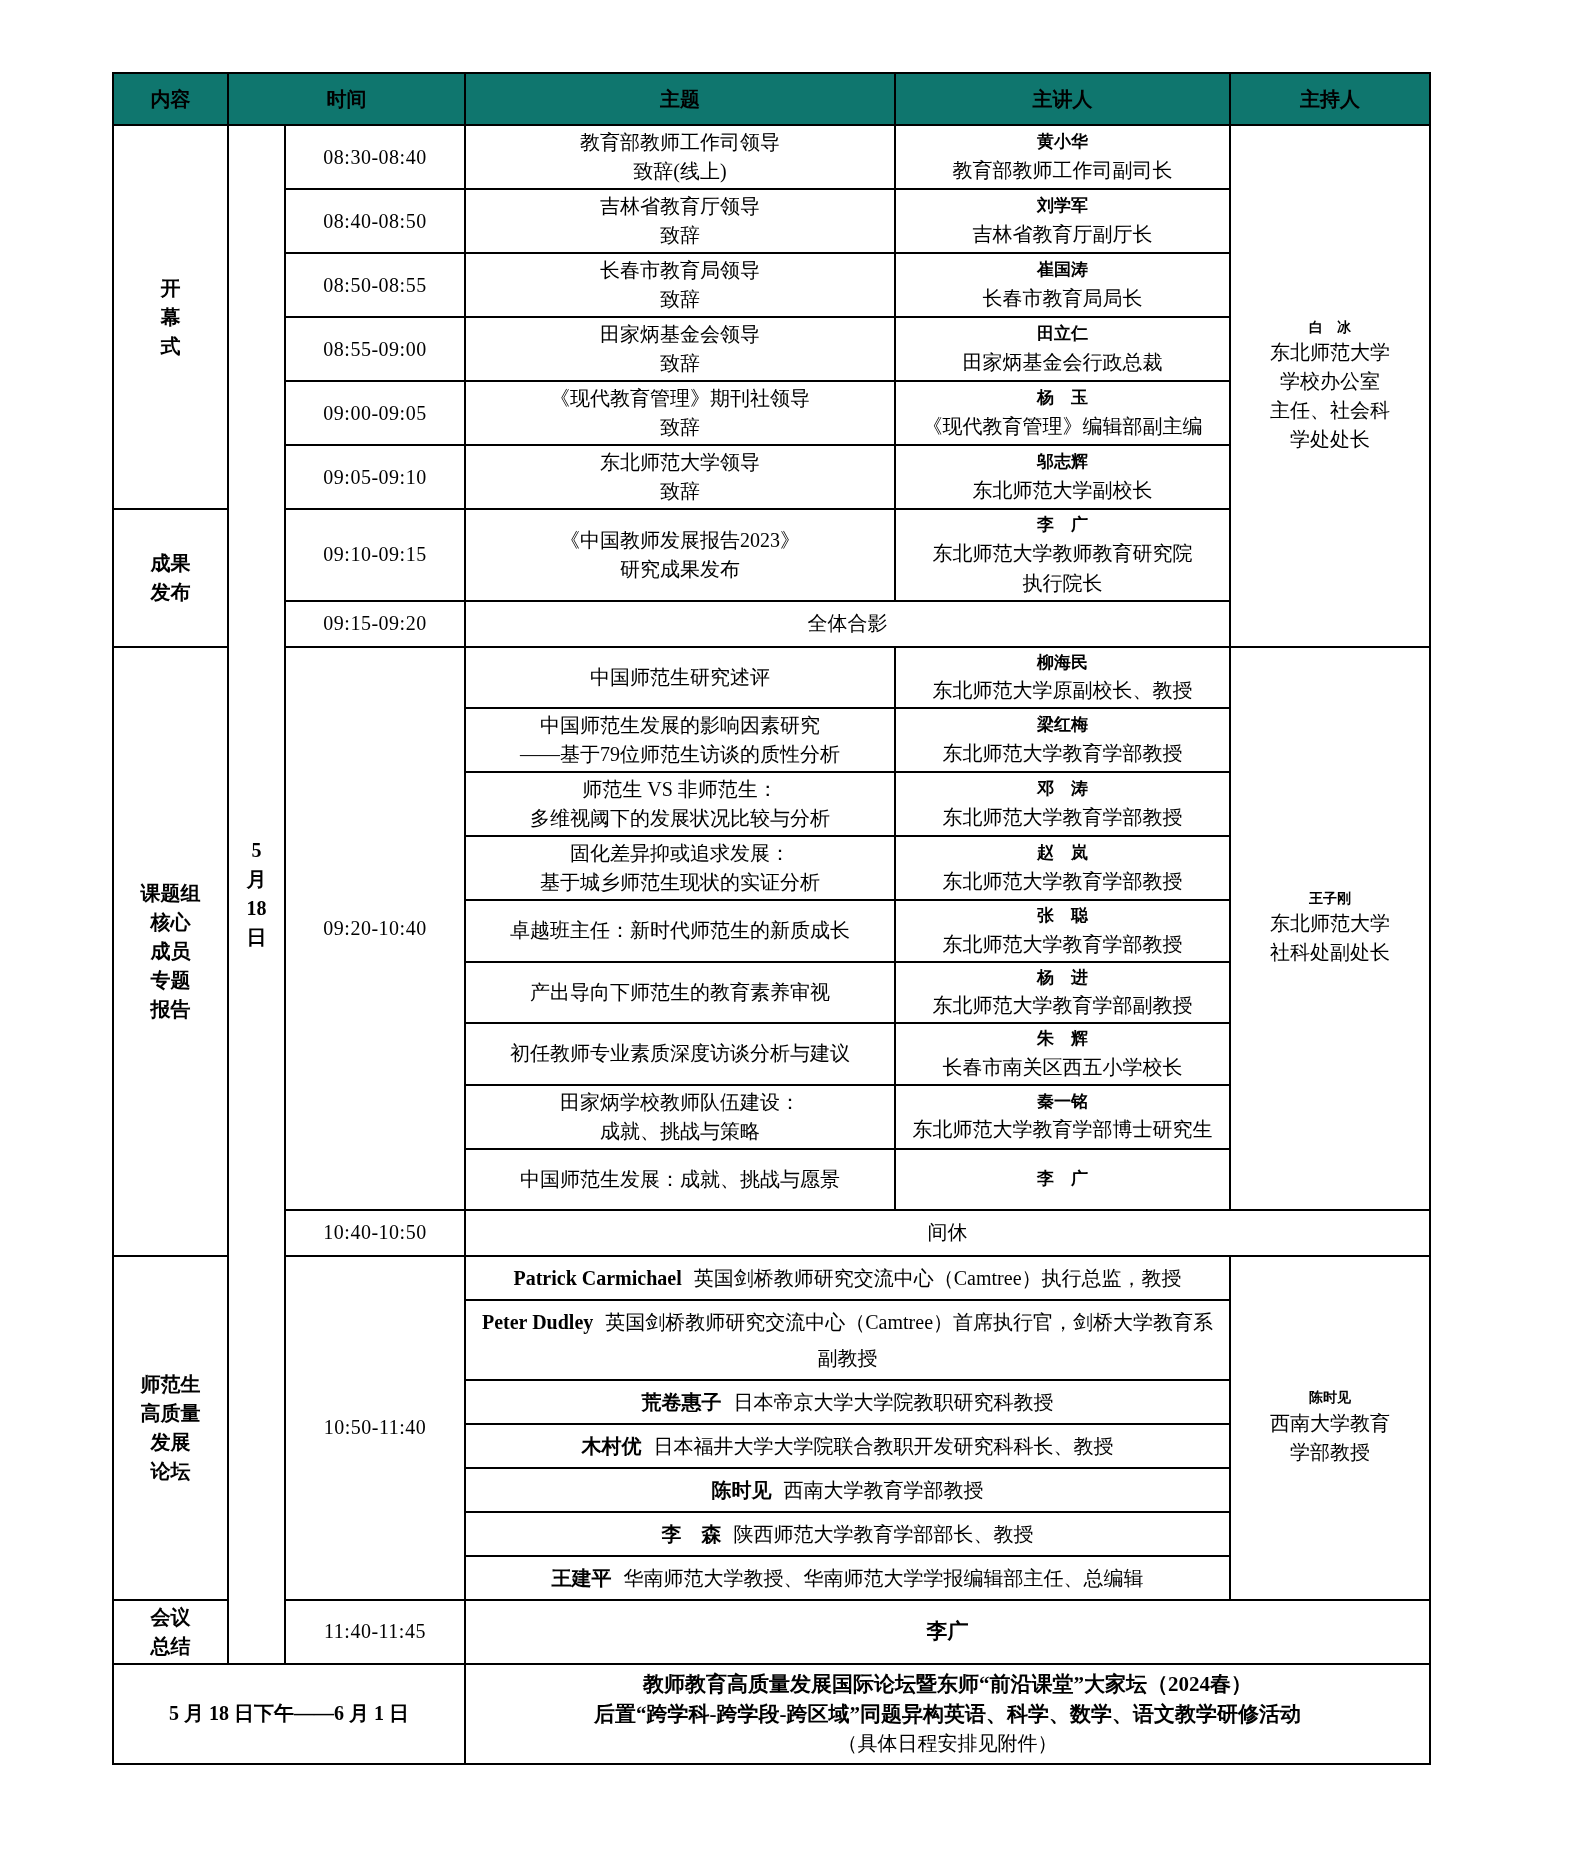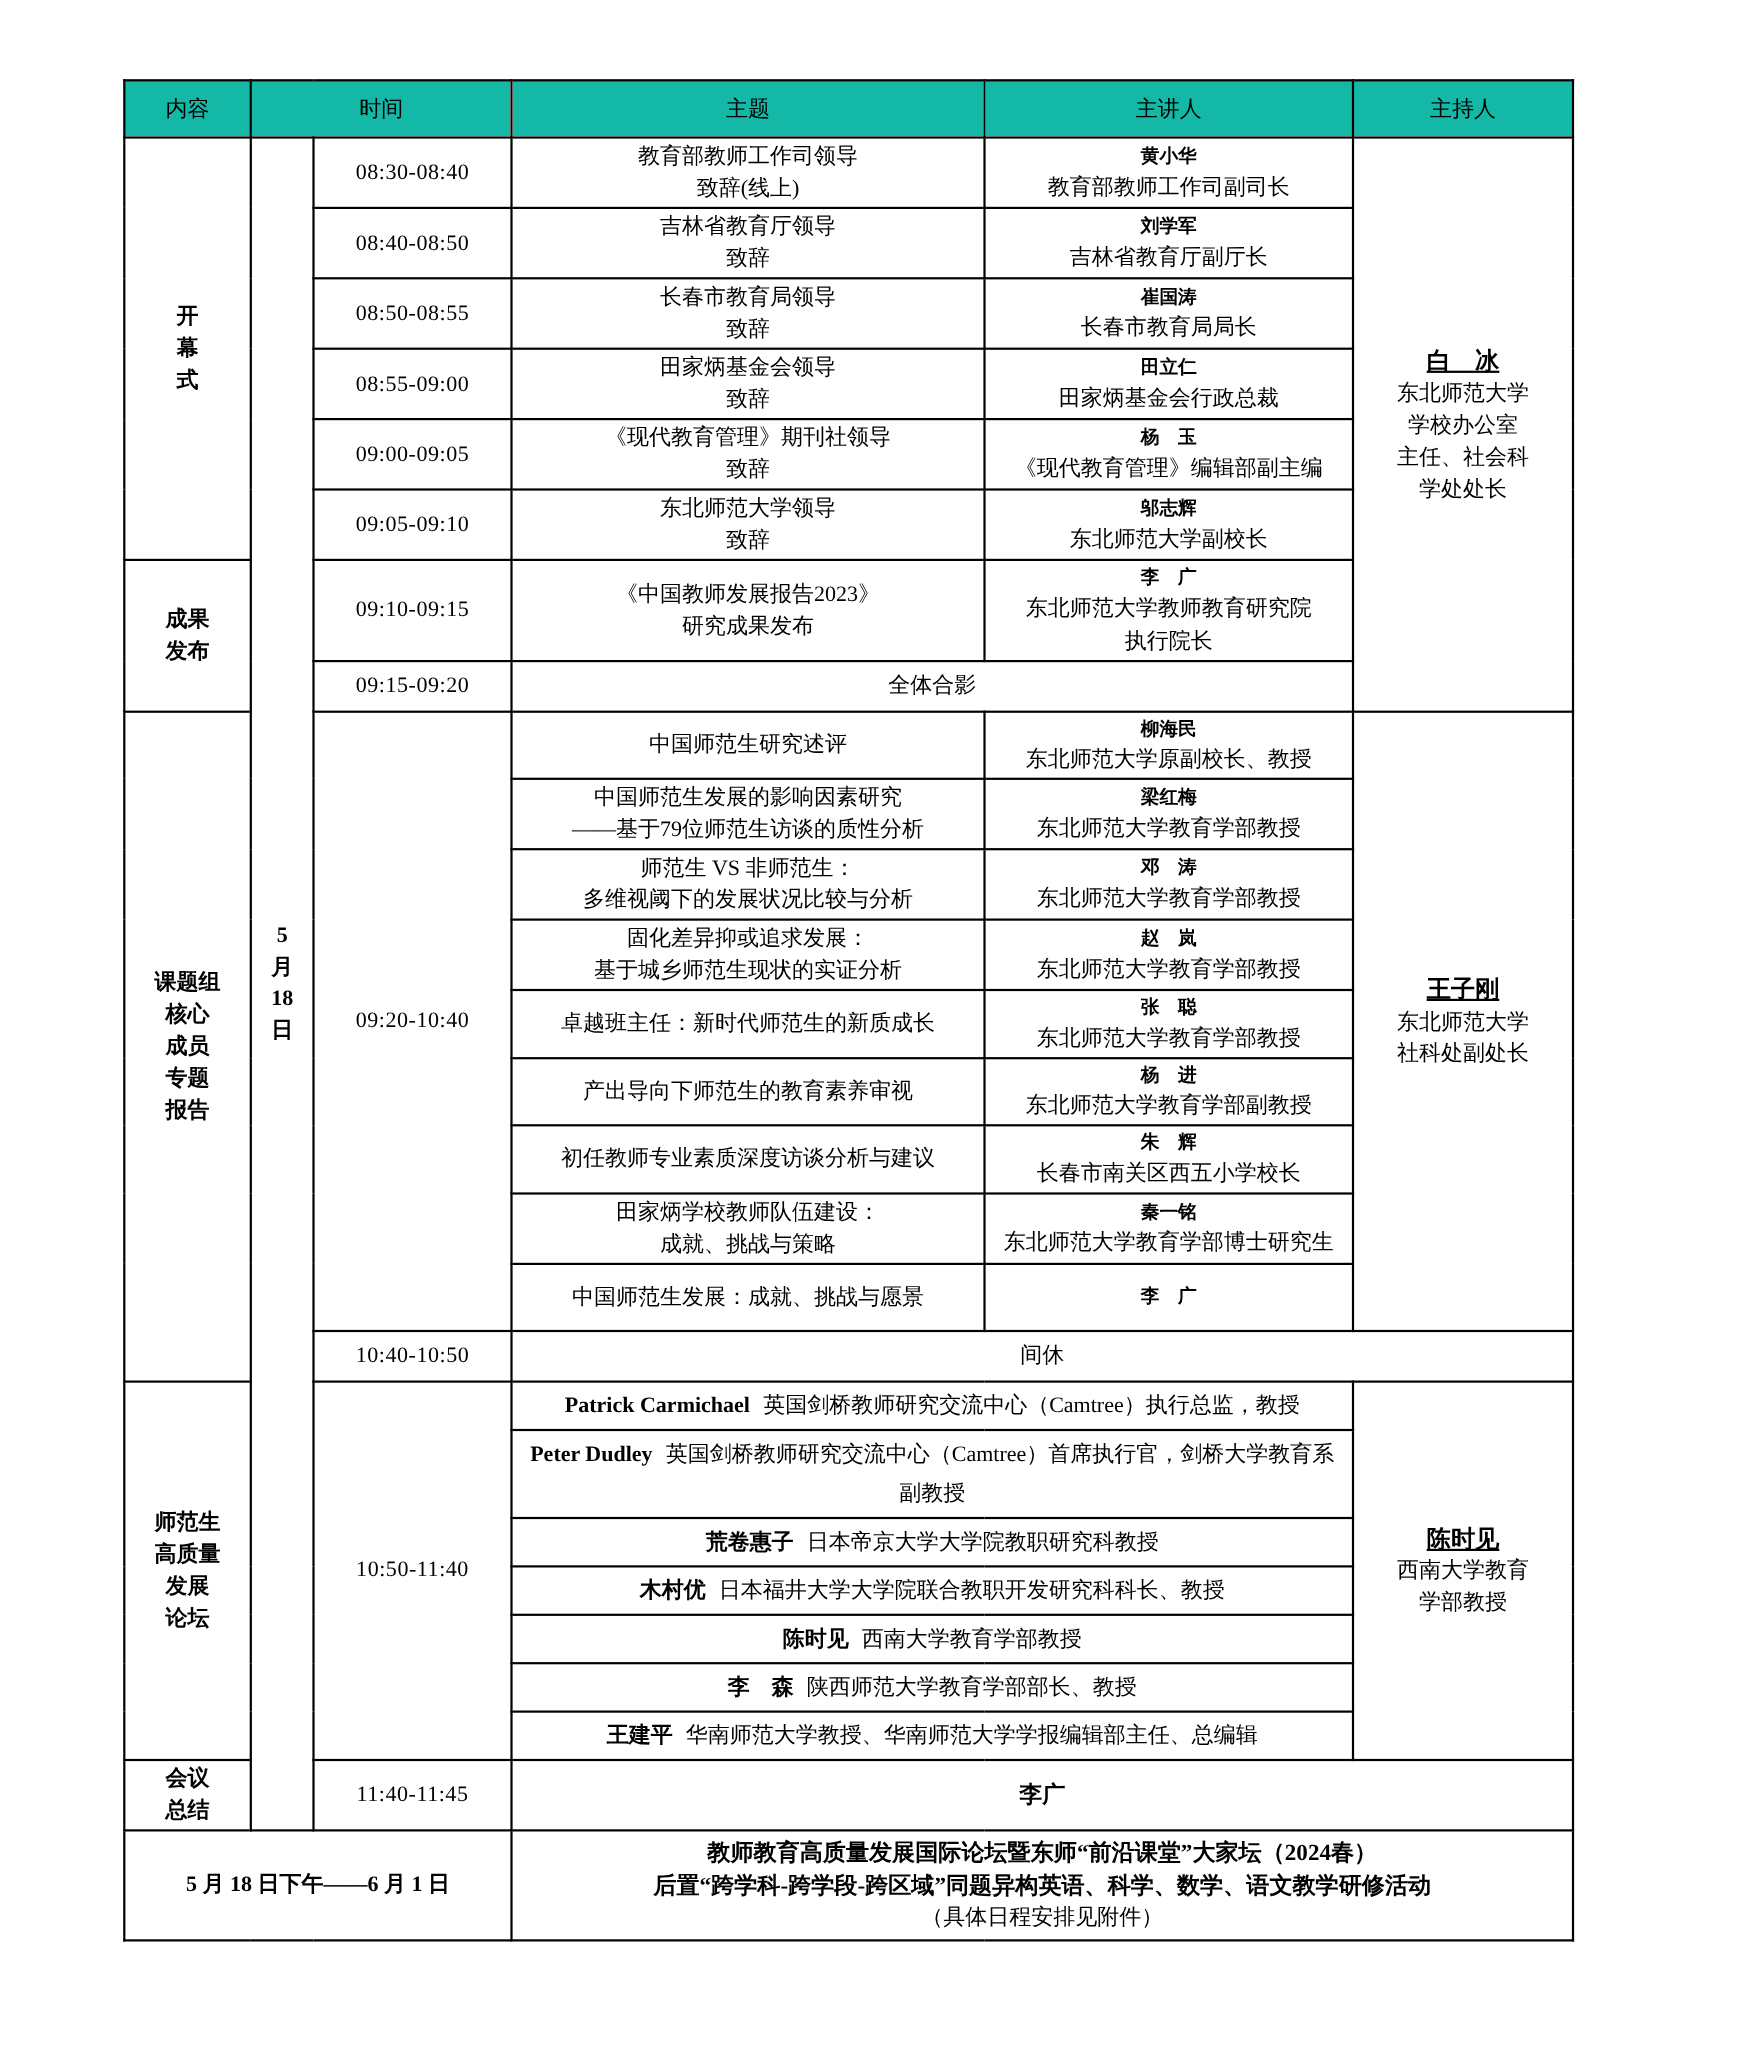--- a/index.html
+++ b/index.html
@@ -2,29 +2,29 @@
 <html><head>
 <meta charset="utf-8">
 <style>
   html,body{margin:0;padding:0;background:#ffffff;}
   body{width:1586px;height:1862px;position:relative;
        font-family:"Liberation Serif","DejaVu Serif",serif;color:#000;}
   .page{position:absolute;left:112px;top:72px;}
   table.sched{border-collapse:collapse;table-layout:fixed;}
   table.sched td{border:2px solid #000;text-align:center;vertical-align:middle;
      padding:2px 6px;font-size:20px;line-height:1.45;overflow:hidden;}
-  td.hd{background:#14b8a6;font-weight:normal;font-size:22px;}
+  td.hd{background:#0f766e;font-weight:bold;font-size:22px;}
   td.lbl{font-weight:bold;font-size:21px;white-space:pre-line;line-height:1.9;}
   td.datec{font-weight:bold;font-size:21px;white-space:pre-line;line-height:2.1;}
   td.timec{font-weight:normal;font-size:21px;letter-spacing:.5px;}
   td.topicc{white-space:pre-line;}
   .sname{font-weight:bold;font-size:17px;line-height:1.5;}
   .stitle{white-space:pre-line;line-height:1.5;}
   td.hostc{line-height:2.0;}
-  .hname{font-weight:bold;font-size:22px;text-decoration:underline;}
+  .hname{font-weight:bold;font-size:14px;}
   .htitle{white-space:pre-line;}
   td.mergedc{font-size:20px;}
   .frow{max-width:900px;margin:0 auto;line-height:1.8;}
   .fname{font-weight:bold;margin-right:12px;}
   .sumname{font-weight:bold;font-size:21px;}
   td.footl{font-weight:bold;font-size:21px;}
   td.footr{line-height:1.9;}
   .ftb{font-weight:bold;font-size:21px;}
   .ftn{font-size:20px;}
   

